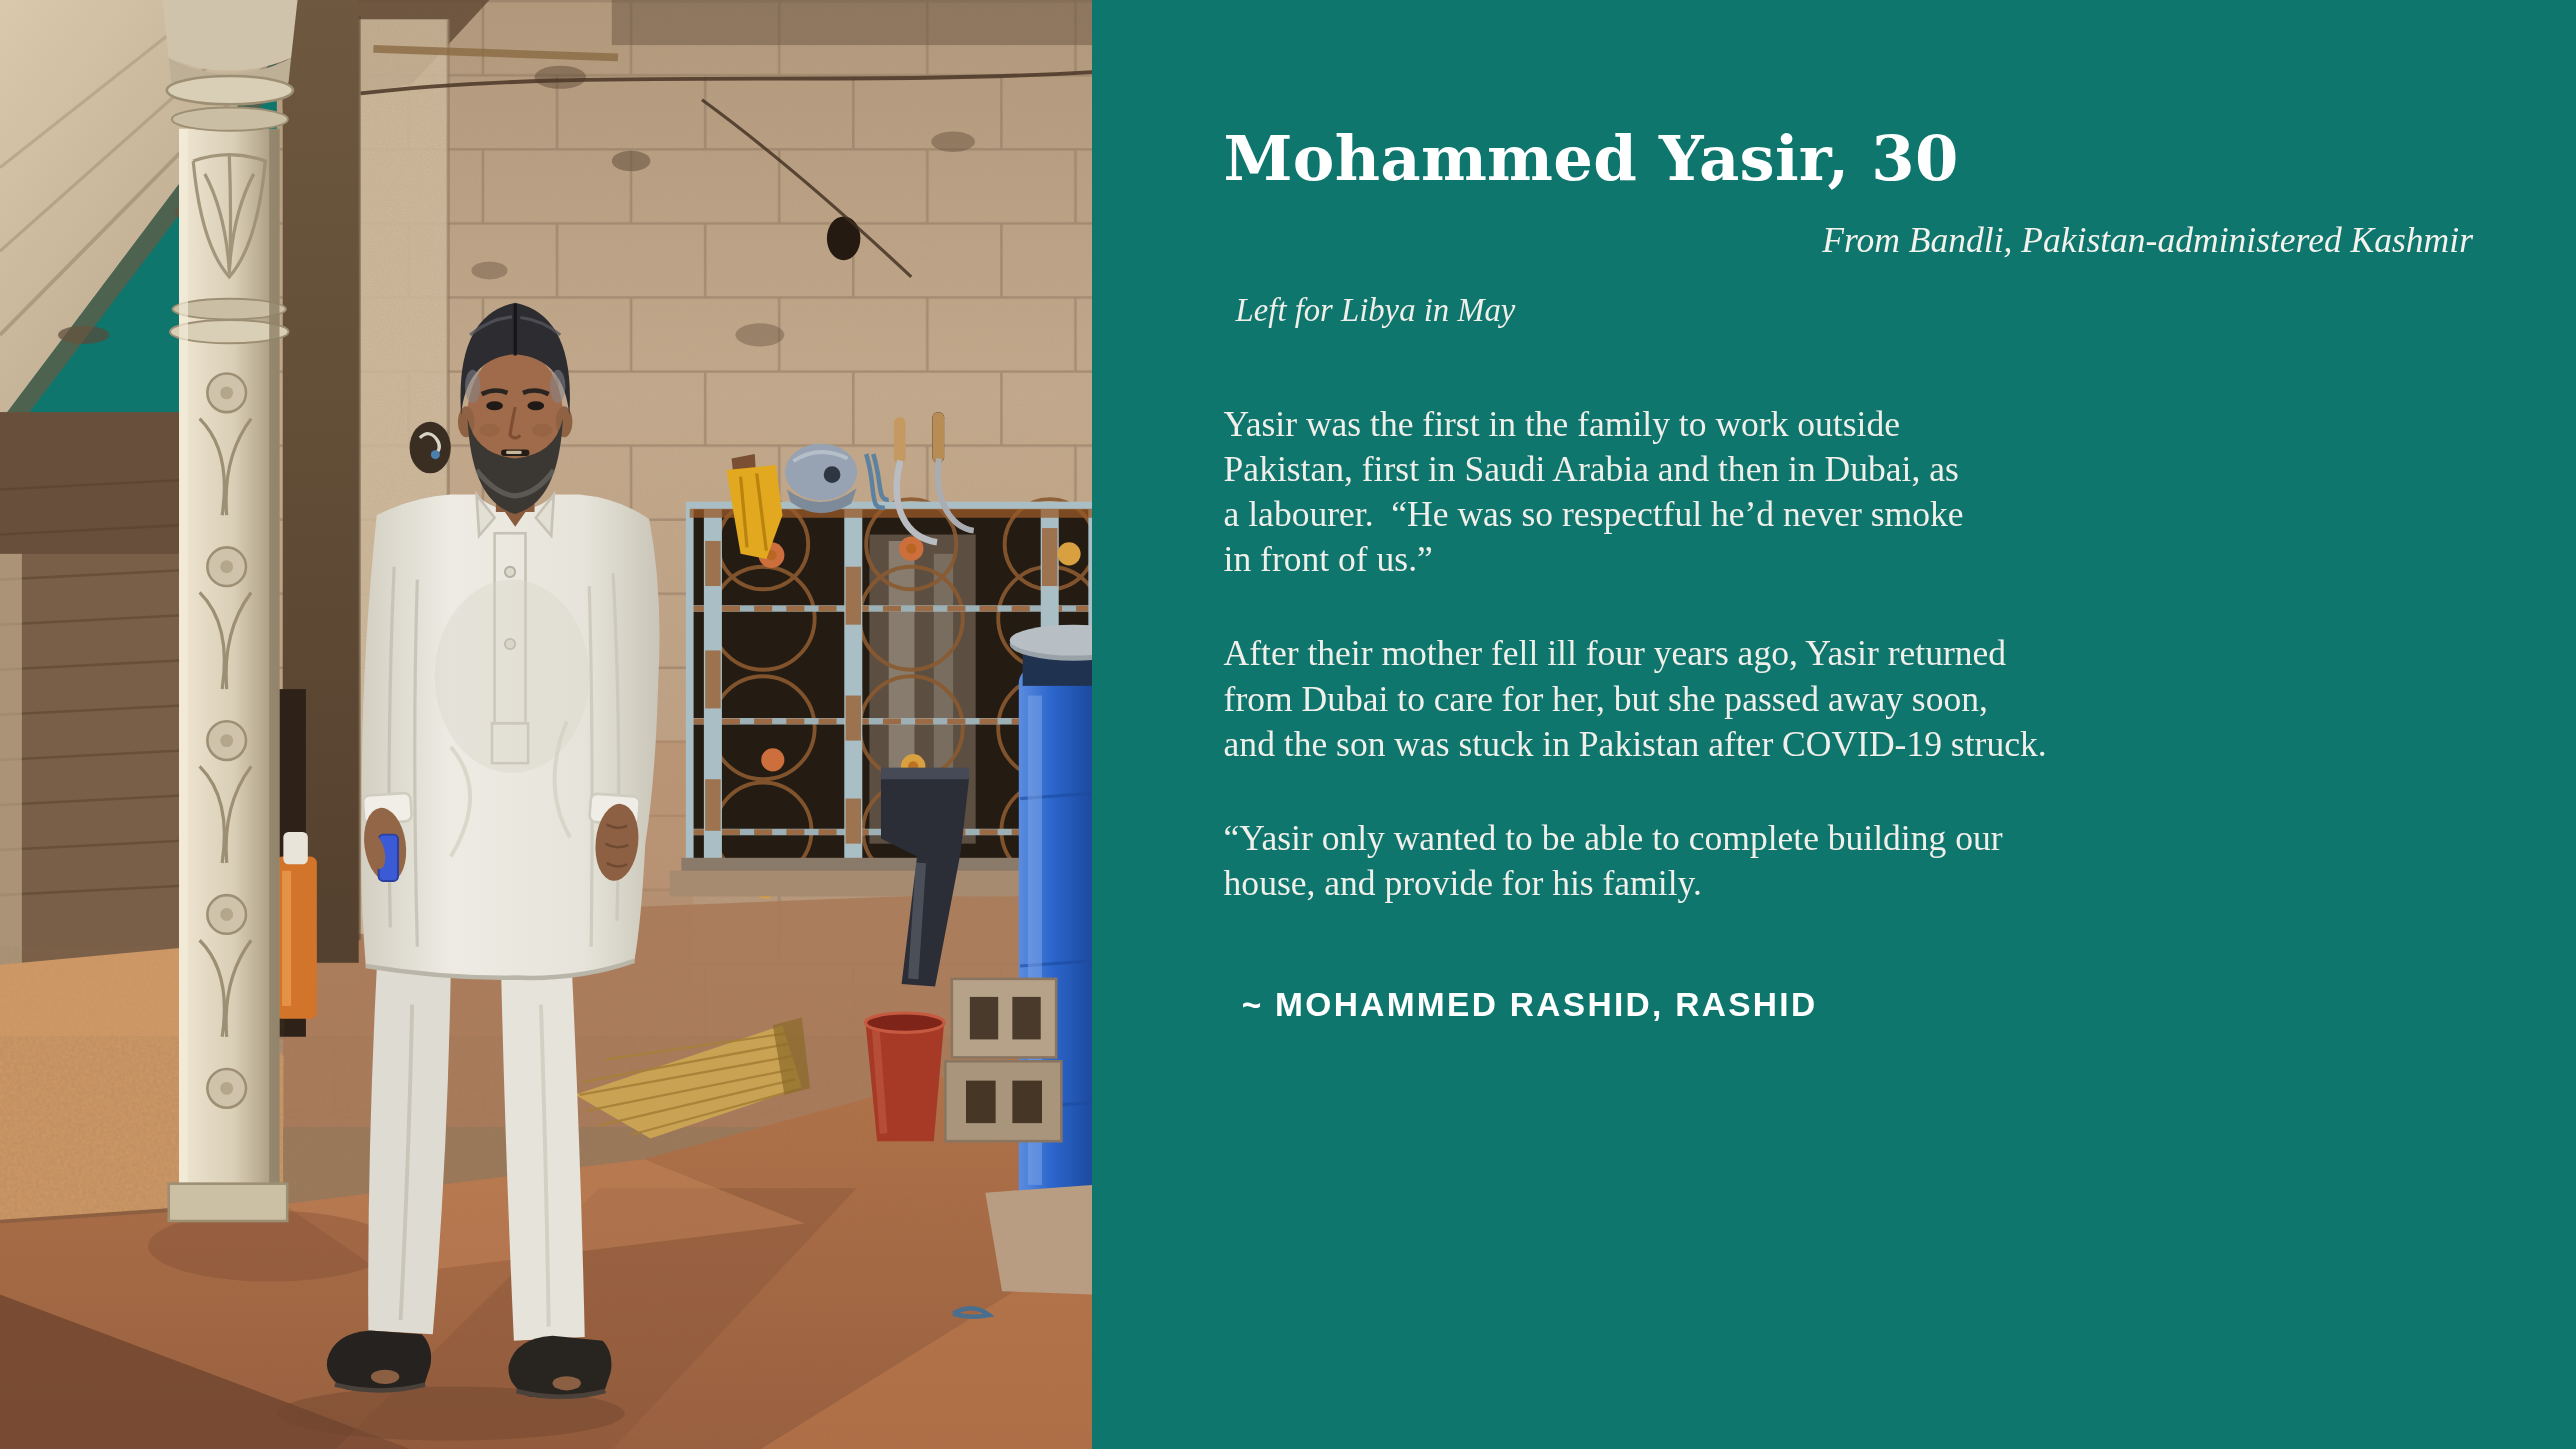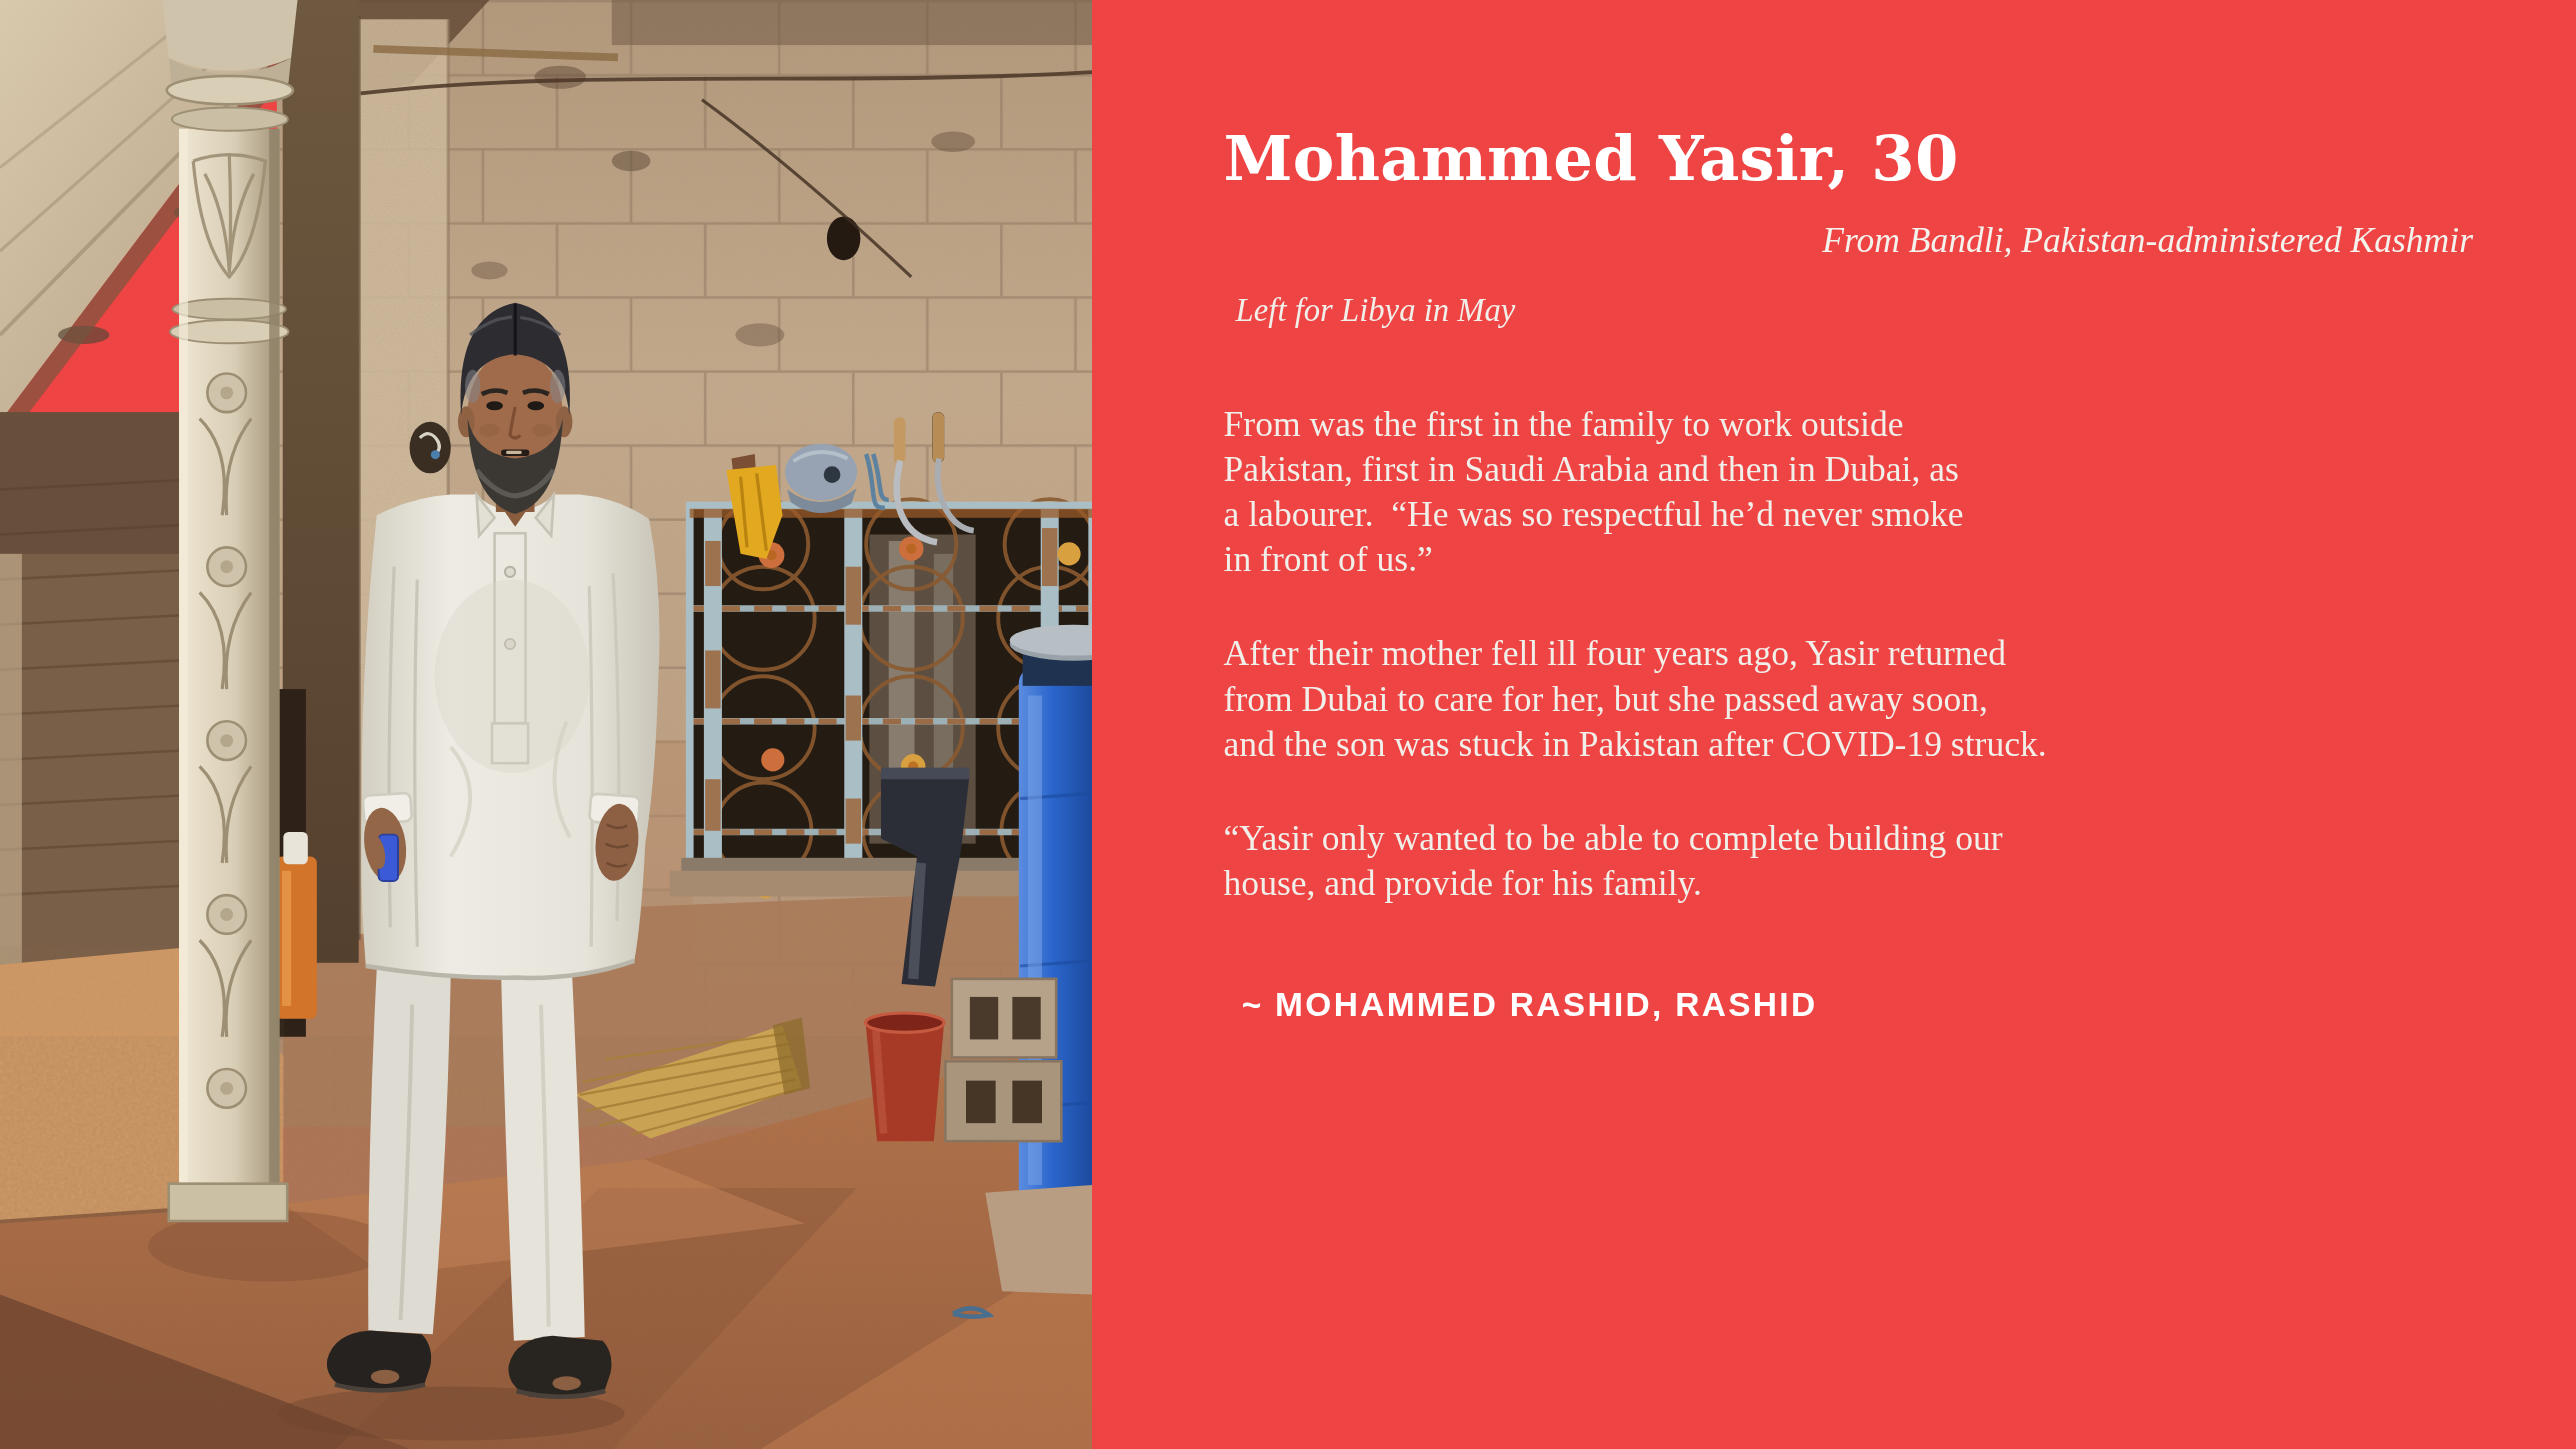--- a/index.html
+++ b/index.html
@@ -1,18 +1,18 @@
 <!DOCTYPE html>
 <html style="font-size:10.3px"><head>
 <meta charset="utf-8">
 <style>
   html,body{margin:0;padding:0;background:#000;}
   .page{
     width:100vw; height:56.275vw; 
-    background:#ef4444; display:flex; overflow:hidden;
+    background:#0f766e; display:flex; overflow:hidden;
     font-family:"Liberation Serif", serif;
   }
   .photo-panel{ width:42.4%; height:100%; position:relative; flex:none; }
   .photo-panel svg{ position:absolute; inset:0; width:100%; height:100%; display:block; }
   .story-panel{
     flex:1; color:#f1efe9; padding:4.7vw 4vw 0 5.1vw; box-sizing:border-box;
   }
   .person-name{
     font-family:"DejaVu Serif","Liberation Serif",serif;
     font-weight:700; font-size:2.42vw; line-height:1.2; color:#ffffff;
@@ -434,21 +434,21 @@
       </g>
     </svg>
   </div>
 
   <div class="story-panel">
     <h1 class="person-name">Mohammed Yasir, 30</h1>
     <p class="person-origin">From Bandli, Pakistan-administered Kashmir</p>
     <p class="departure-note">Left for Libya in May</p>
 
     <div class="story-body">
-      <p>From was the first in the family to work outside
+      <p>Yasir was the first in the family to work outside
 Pakistan, first in Saudi Arabia and then in Dubai, as
 a labourer.  “He was so respectful he’d never smoke
 in front of us.”</p>
       <p>After their mother fell ill four years ago, Yasir returned
 from Dubai to care for her, but she passed away soon,
 and the son was stuck in Pakistan after COVID-19 struck.</p>
       <p>“Yasir only wanted to be able to complete building our
 house, and provide for his family.</p>
     </div>
 

